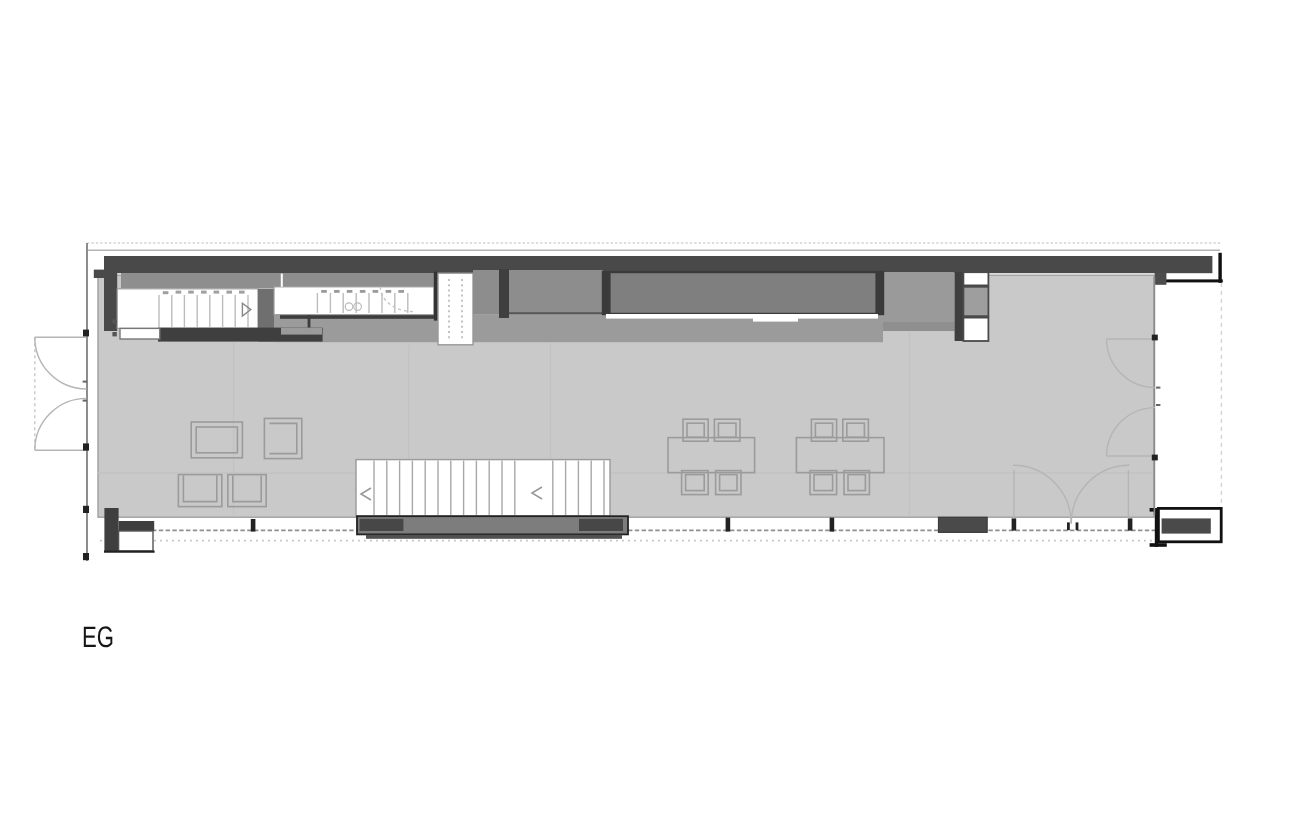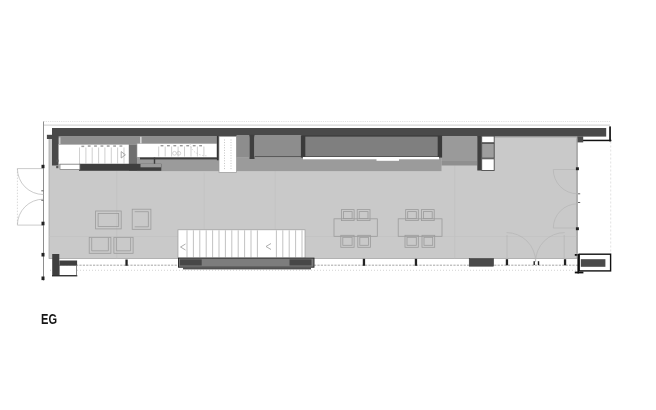--- a/index.html
+++ b/index.html
@@ -1,16 +1,16 @@
 <!DOCTYPE html>
 <html><head>
 <meta charset="utf-8">
 <style>
 html,body{margin:0;padding:0;background:#fff;}
-#c{position:relative;width:656px;height:410px;background:#fff;overflow:hidden;font-weight:bold;}
+#c{position:relative;width:656px;height:410px;background:#fff;overflow:hidden;}
 svg{display:block;}
 </style>
 </head>
 <body>
 <div id="c">
 <svg width="656" height="410" viewBox="0 0 656 410" font-family="Liberation Sans, sans-serif">
 <rect x="0" y="0" width="656" height="410" fill="#ffffff"></rect>
 
 <line x1="43.5" y1="121.5" x2="611" y2="121.5" stroke="#d4d4d4" stroke-width="0.7" stroke-dasharray="1.2,1"></line>
 <line x1="44" y1="125.1" x2="610" y2="125.1" stroke="#b4b4b4" stroke-width="0.7"></line>

